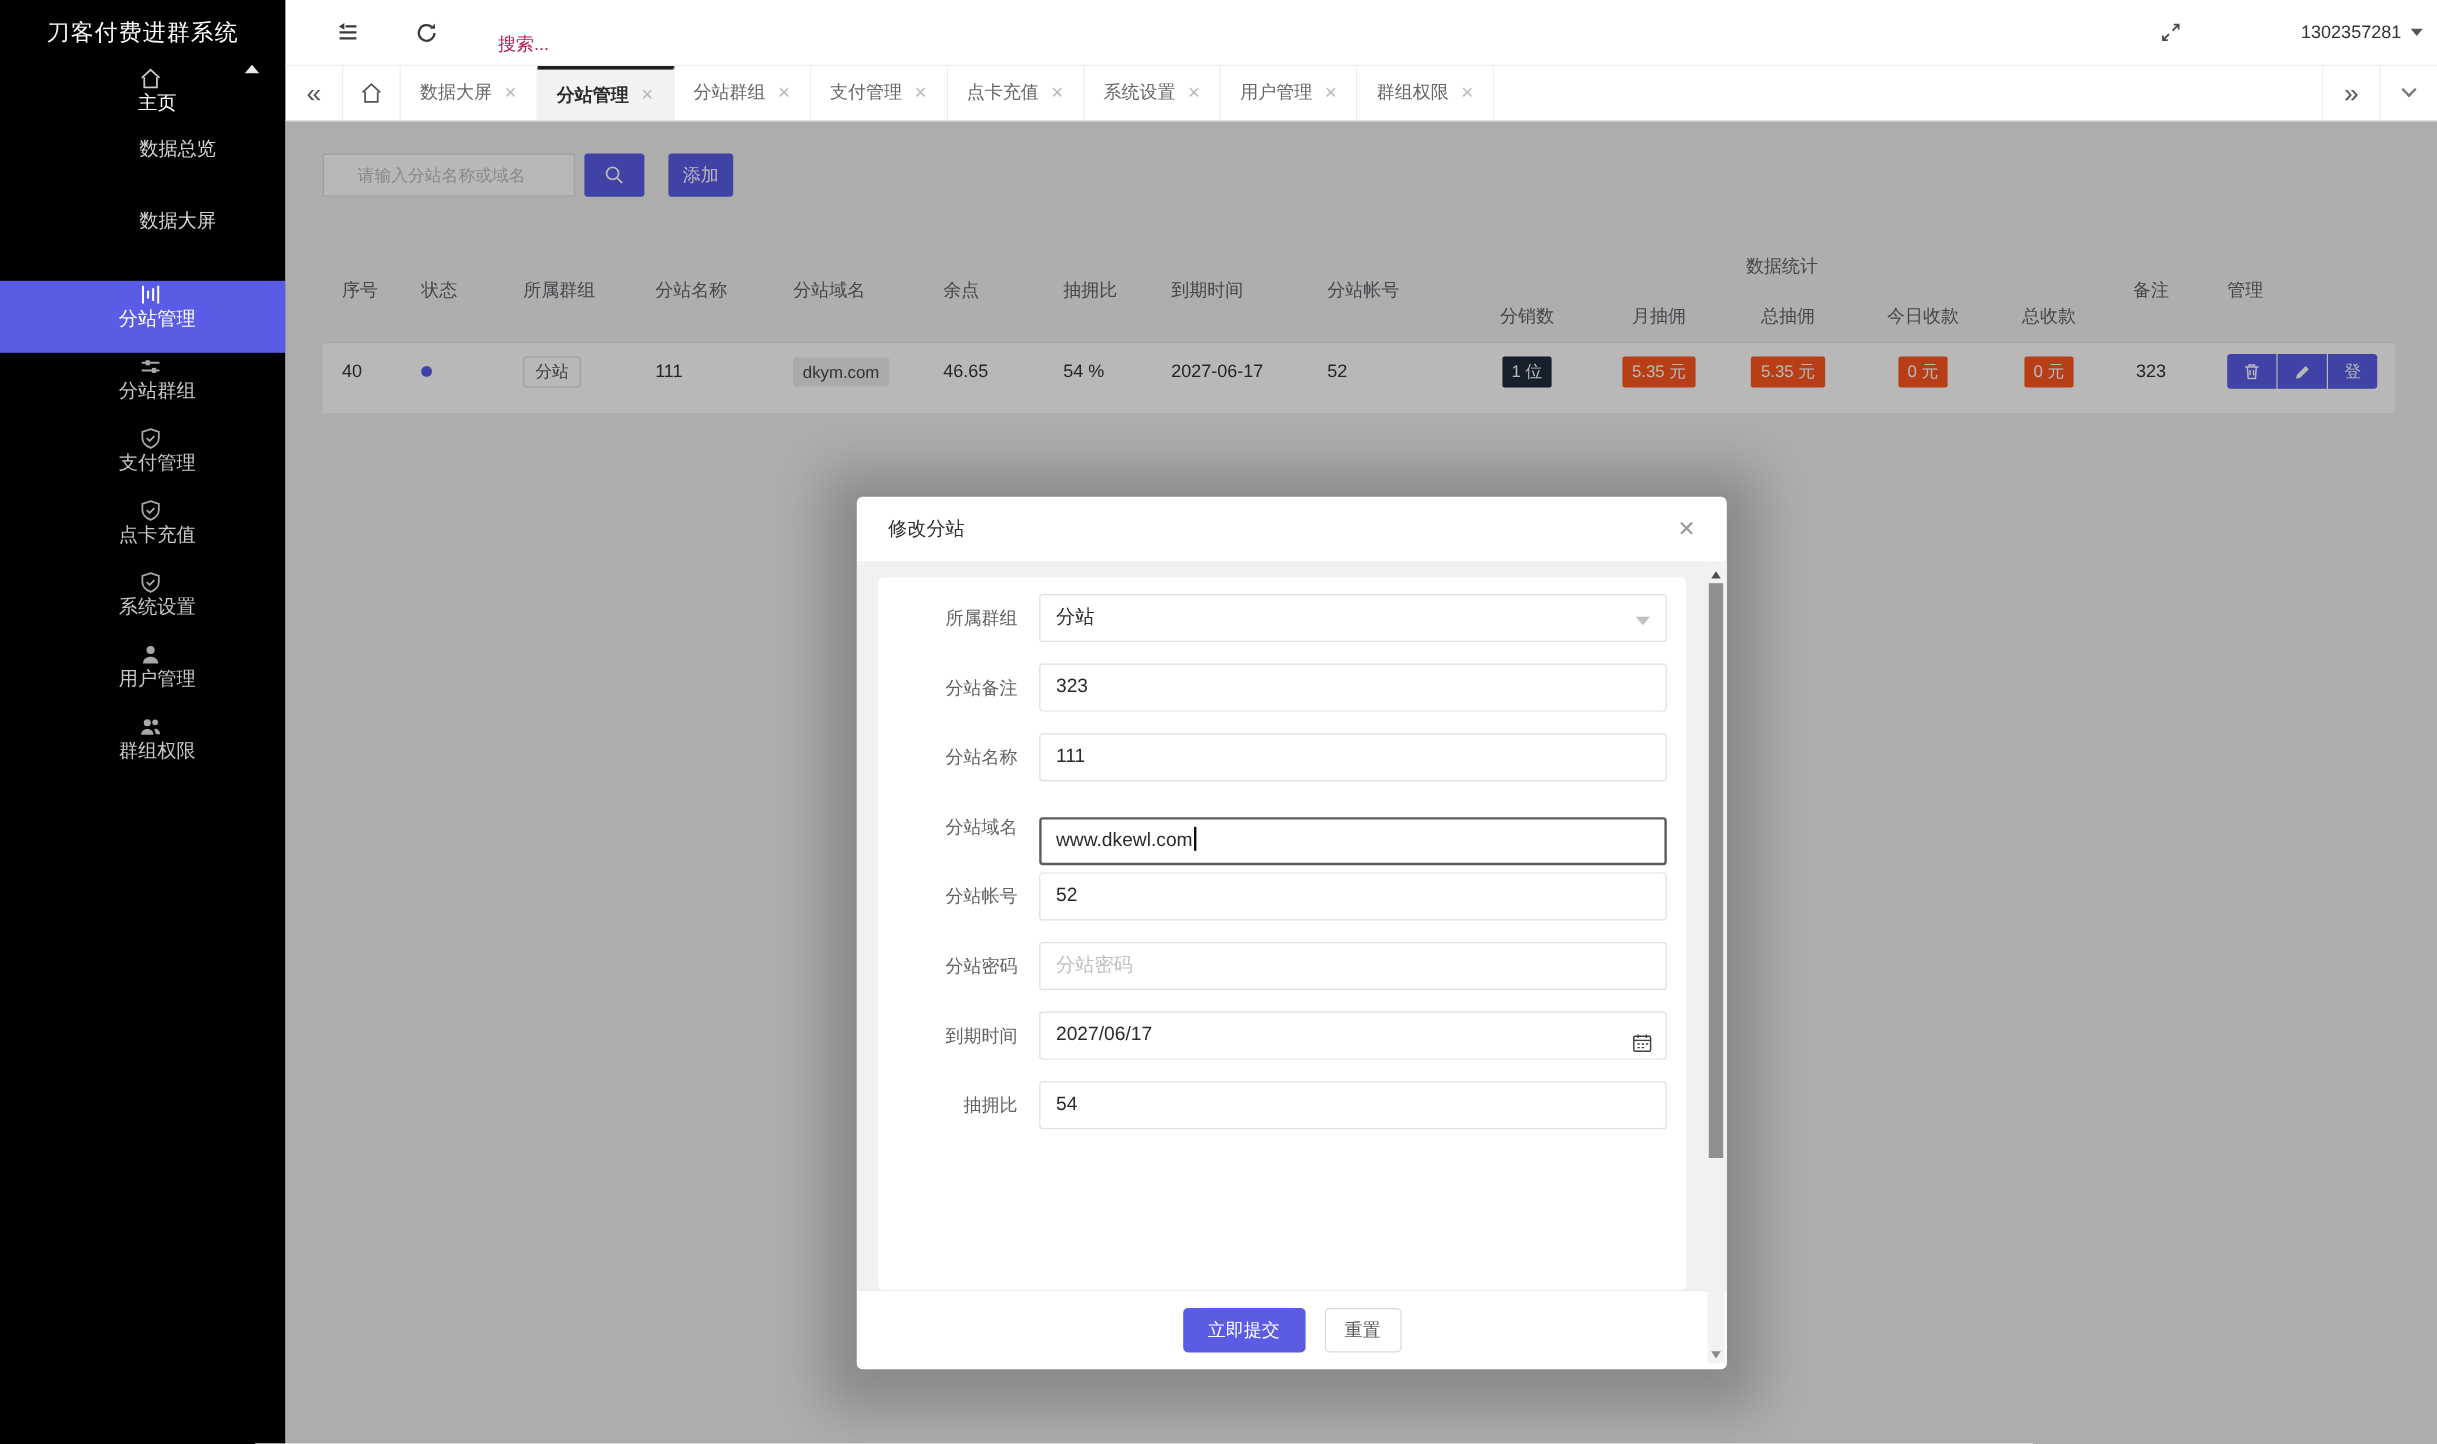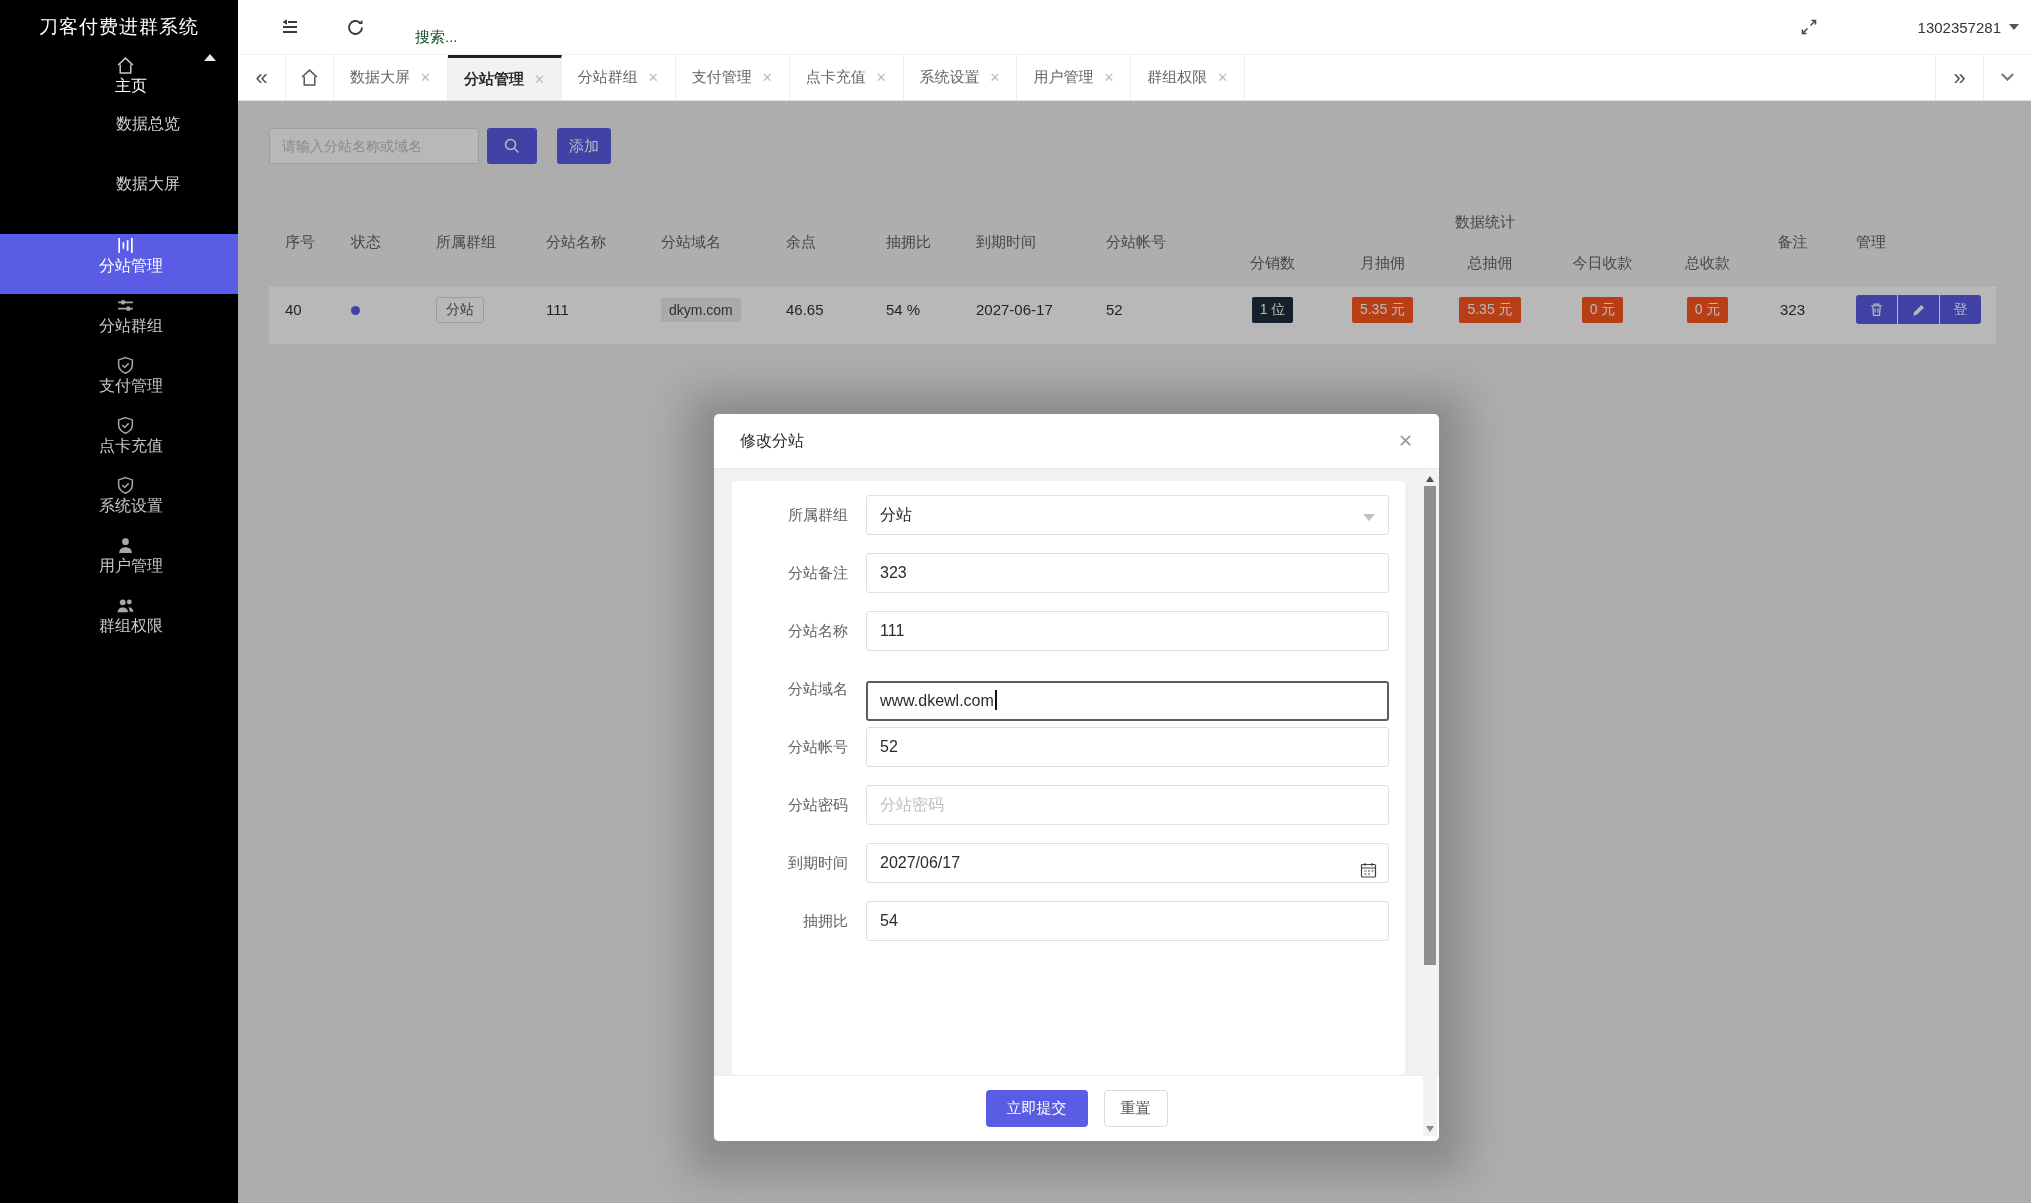--- a/index.html
+++ b/index.html
@@ -18,21 +18,21 @@
   .mi.top-label { color:#fff; }
   .mi.active { background:#5a5ce6; color:#fff; }
   .arrow-up { position:absolute; right:22px; width:0; height:0;
     border-left:6px solid transparent; border-right:6px solid transparent; border-bottom:7px solid #e8e8e8; }
 
   
   .main { flex:1; display:flex; flex-direction:column; min-width:0; }
 
   .topbar { height:54px; background:#fff; display:flex; align-items:center; padding:0 12px 0 40px; flex:none; }
   .tb-ic { width:24px; height:24px; display:flex; align-items:center; justify-content:center; cursor:pointer; }
-  .tb-search { margin-left:48px; width:260px; font-size:15px; color:#14532d;margin-top:20px; }
+  .tb-search { margin-left:48px; width:260px; font-size:15px; color:#be185d;margin-top:20px; }
   .tb-right { margin-left:auto; display:flex; align-items:center; }
   .tb-user { margin-left:97px; display:flex; align-items:center; font-size:15px; color:#333; cursor:pointer; }
   .caret-down { width:0; height:0; margin-left:8px; border-left:5px solid transparent;
     border-right:5px solid transparent; border-top:6px solid #555; }
 
   .tabbar { height:47px; background:#fff; border-top:1px solid #f0f0f0; border-bottom:1px solid #e0e0e0;
     display:flex; align-items:stretch; flex:none; }
   .tab-nav { width:48px; display:flex; align-items:center; justify-content:center;
     border-right:1px solid #eee; color:#555; font-size:22px; cursor:pointer; }
   .tab-nav.rt { border-right:none; border-left:1px solid #eee; }
@@ -42,21 +42,21 @@
     font-size:15px; color:#666; cursor:pointer; position:relative; }
   .tab .x { margin-left:10px; color:#bbb; font-size:13px; }
   .tab.active { background:#f2f2f2; color:#2b2b2b; font-weight:bold; border-top:3px solid #1e1e1e; }
   .tab-spacer { flex:1; }
 
   
   .content { position:relative; flex:1; background:#f0f0f0; overflow:hidden; }
 
   .toolbar { position:absolute; left:31px; top:27px; display:flex; align-items:center; }
   .search-box { width:210px; height:36px; background:#fff; border:1px solid #dcdcdc; border-radius:2px;
-    padding:0 12px; line-height:34px; font-size:14px; color:#bfbfbf; }
+    padding:0 28px; line-height:34px; font-size:14px; color:#bfbfbf; }
   .btn-search { width:50px; height:36px; margin-left:8px; background:#5a5ce6; border:none; border-radius:3px;
     display:flex; align-items:center; justify-content:center; cursor:pointer; }
   .btn-add { width:54px; height:36px; margin-left:20px; background:#5a5ce6; border:none; border-radius:3px;
     color:#fff; font-size:15px; cursor:pointer; }
 
   .table-card { position:absolute; left:31px; top:100px; width:1727px; background:#fff; padding-bottom:10px; }
   table { width:100%; border-collapse:collapse; table-layout:fixed; }
   thead th { background:#f2f2f2; height:42px; font-weight:400; font-size:15px; color:#5f6368;
     text-align:left; padding-left:16px; }
   thead th.c { text-align:center; padding-left:0; }

